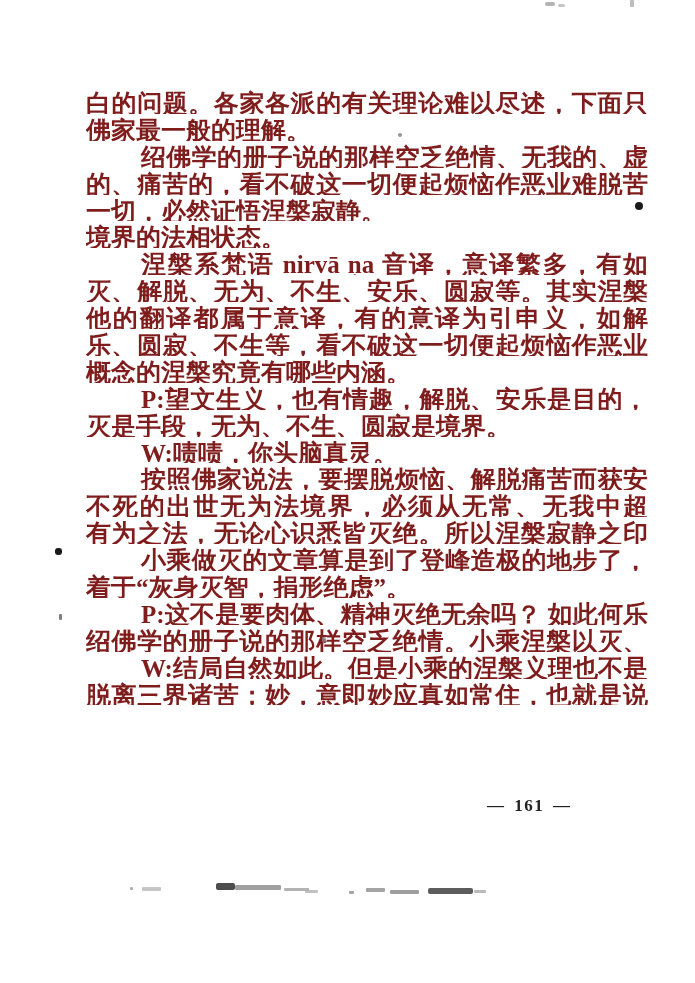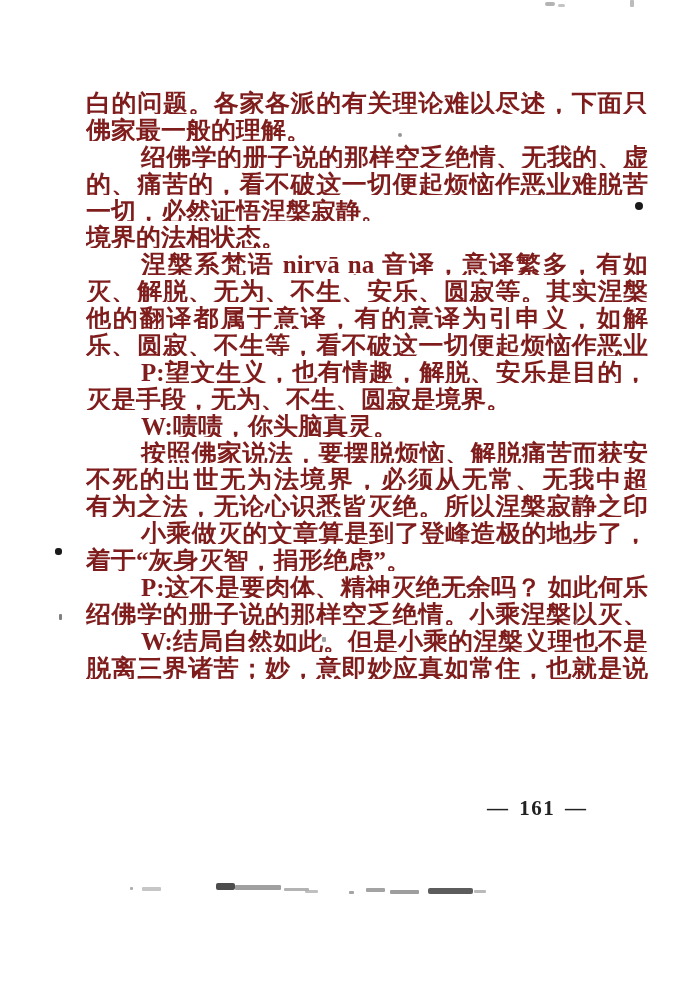--- a/index.html
+++ b/index.html
@@ -36,21 +36,21 @@
     text-align-last: left;
   }
   .line.indent {
     text-indent: 2.2em;
   }
   .page-number {
     position: absolute;
     left: 487px;
     top: 796px;
     color: #222222;
-    font-size: 21px;
+    font-size: 17px;
     font-weight: 600;
     letter-spacing: 1.5px;
     word-spacing: 3px;
     white-space: nowrap;
     text-align: right;
   }
   .artifacts-layer {
     position: absolute;
     left: 0;
     top: 0;
@@ -70,20 +70,21 @@
       <div class="line">白的问题。各家各派的有关理论难以尽述，下面只能谈谈通常</div>
       <div class="line end">佛家最一般的理解。</div>
       <div class="line indent">绍佛学的册子说的那样空乏绝情、无我的、虚幻的、空无</div>
       <div class="line">的、痛苦的，看不破这一切便起烦恼作恶业难脱苦海，看破这</div>
       <div class="line end">一切，必然证悟涅槃寂静。</div>
       <div class="line end">境界的法相状态。</div>
       <div class="line indent">涅槃系梵语 nirvā ṇa 音译，意译繁多，有如灭、灭度、寂</div>
       <div class="line">灭、解脱、无为、不生、安乐、圆寂等。其实涅槃本义就是灭，其</div>
       <div class="line">他的翻译都属于意译，有的意译为引申义，如解脱、无为、安</div>
       <div class="line">乐、圆寂、不生等，看不破这一切便起烦恼作恶业难脱苦海</div>
+      <div class="line end">概念的涅槃究竟有哪些内涵。</div>
       <div class="line indent">P:望文生义，也有情趣，解脱、安乐是目的，灭、灭度、寂</div>
       <div class="line end">灭是手段，无为、不生、圆寂是境界。</div>
       <div class="line indent end">W:啧啧，你头脑真灵。</div>
       <div class="line indent">按照佛家说法，要摆脱烦恼、解脱痛苦而获安乐到达不生</div>
       <div class="line">不死的出世无为法境界，必须从无常、无我中超出，所谓寂静</div>
       <div class="line">有为之法，无论心识悉皆灭绝。所以涅槃寂静之印所印定的无</div>
       <div class="line indent">小乘做灭的文章算是到了登峰造极的地步了，以至于执</div>
       <div class="line end">着于“灰身灭智，捐形绝虑”。</div>
       <div class="line indent end">P:这不是要肉体、精神灭绝无余吗？ 如此何乐之有？</div>
       <div class="line">绍佛学的册子说的那样空乏绝情。小乘涅槃以灭、尽、离、妙为</div>

